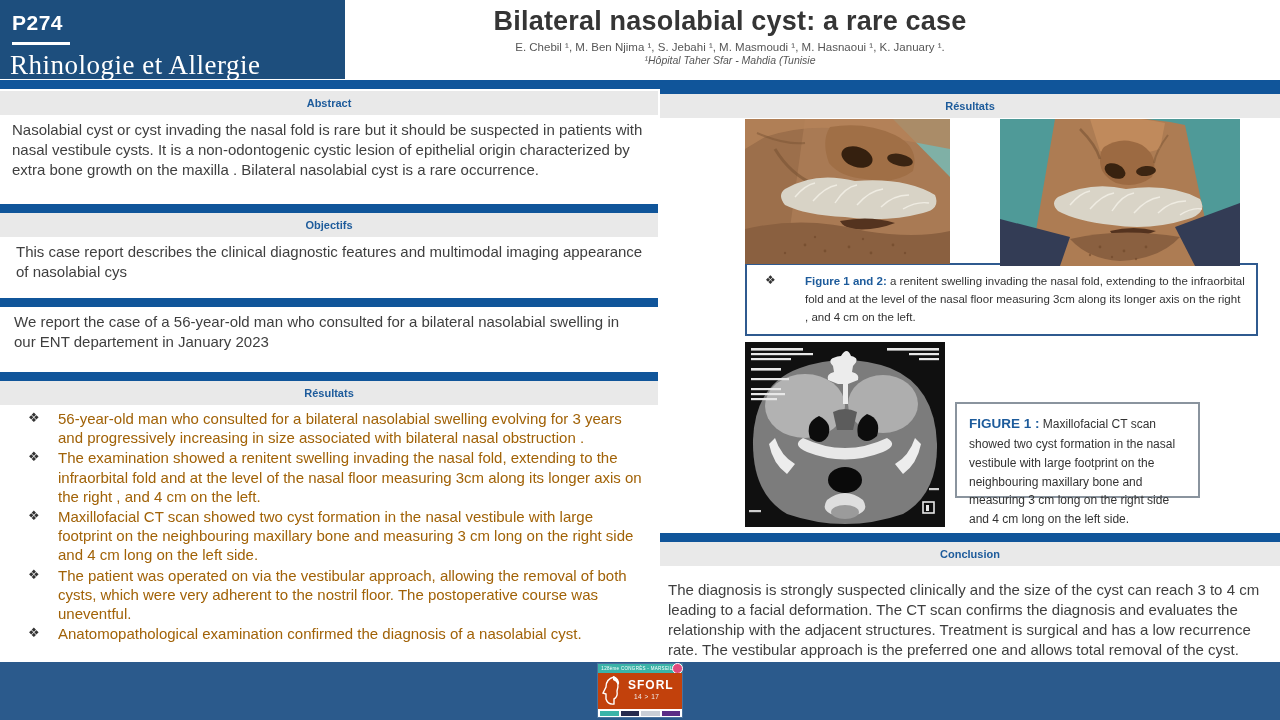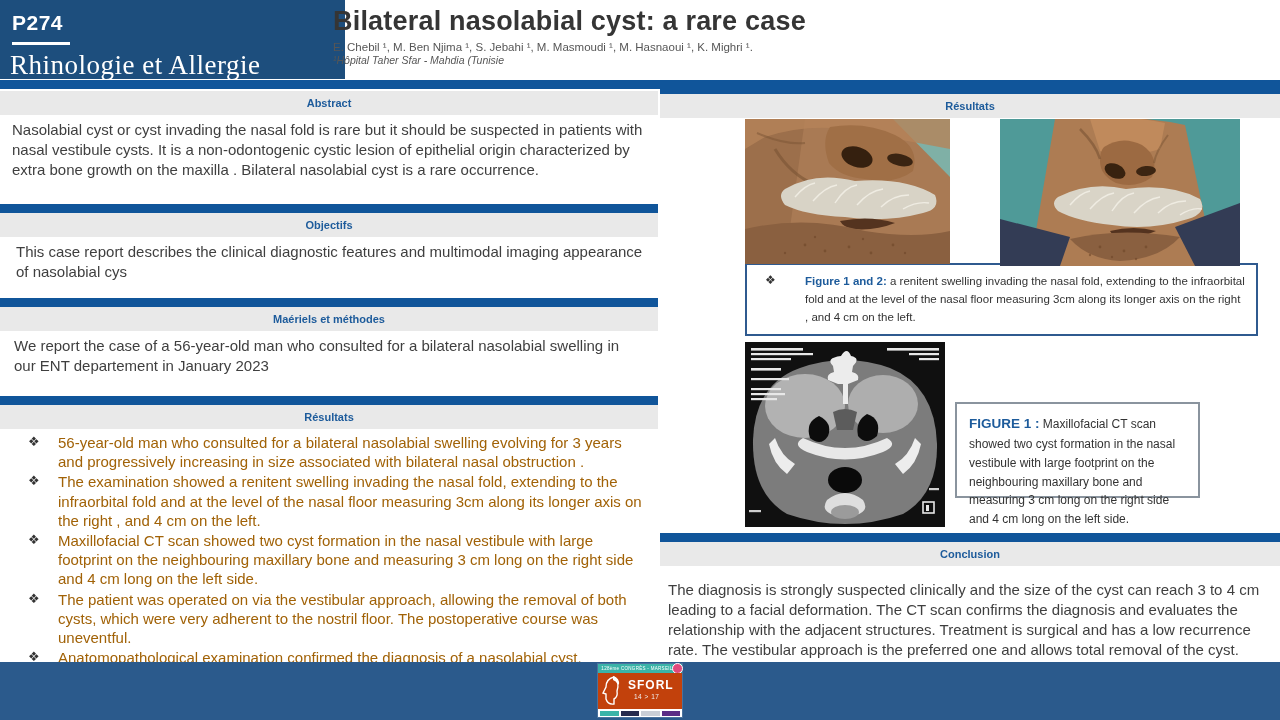--- a/index.html
+++ b/index.html
@@ -4,21 +4,21 @@
 <style>
   html,body{margin:0;padding:0;background:#fff;}
   .poster{position:relative;width:1280px;height:720px;background:#ffffff;overflow:hidden;
           font-family:"Liberation Sans","DejaVu Sans",sans-serif;color:#3f3f3f;}
 
   
   .id-box{position:absolute;left:0;top:0;width:345px;height:79px;background:#1d4e7d;color:#fff;}
   .poster-id{font-size:21px;font-weight:bold;margin:11px 0 0 12px;letter-spacing:.5px;}
   .id-rule{width:58px;height:3px;background:#fff;margin:7px 0 5px 12px;}
   .category{font-family:"Liberation Serif","DejaVu Serif",serif;font-size:27px;margin-left:10px;letter-spacing:.5px;}
-  .title-block{position:absolute;left:333px;top:6px;width:760px;text-align:left;}
+  .title-block{position:absolute;left:350px;top:6px;width:760px;text-align:center;}
   .main-title{font-size:27px;font-weight:bold;color:#353535;letter-spacing:.2px;}
   .authors{font-size:11.5px;color:#565656;margin-top:4px;}
   .affiliation{font-size:10.5px;color:#565656;font-style:italic;margin-top:1px;}
   .main-bar{position:absolute;left:0;top:80px;width:1280px;height:9px;background:#10559a;}
 
   
   .left-col{position:absolute;left:0;top:91px;width:658px;}
   .right-col{position:absolute;left:660px;top:89px;width:620px;}
 
   .sec-head{height:24px;background:#e9e9e9;display:flex;align-items:center;justify-content:center;
@@ -77,35 +77,34 @@
 
 <div class="poster">
 
   <div class="id-box">
     <div class="poster-id">P274</div>
     <div class="id-rule"></div>
     <div class="category">Rhinologie et Allergie</div>
   </div>
   <div class="title-block">
     <div class="main-title">Bilateral nasolabial cyst: a rare case</div>
-    <div class="authors">E. Chebil ¹, M. Ben Njima ¹, S. Jebahi ¹, M. Masmoudi ¹, M. Hasnaoui ¹, K. Mighri ¹.</div>
+    <div class="authors">E. Chebil ¹, M. Ben Njima ¹, S. Jebahi ¹, M. Masmoudi ¹, M. Hasnaoui ¹, K. January ¹.</div>
     <div class="affiliation">¹Hôpital Taher Sfar - Mahdia (Tunisie</div>
   </div>
   <div class="main-bar"></div>
 
   <div class="left-col">
     <div class="sec-head">Abstract</div>
     <div class="body-text abstract-text">Nasolabial cyst or cyst invading the nasal fold is rare but it should be suspected in patients with nasal vestibule cysts. It is a non-odontogenic cystic lesion of epithelial origin characterized by extra bone growth on the maxilla . Bilateral nasolabial cyst is a rare occurrence.</div>
     <div class="divider"></div>
 
     <div class="sec-head">Objectifs</div>
     <div class="body-text objectifs-text">This case report describes the clinical diagnostic features and multimodal imaging appearance of nasolabial cys</div>
     <div class="divider"></div>
 
-    <div class="sec-head">Maériels et méthodes</div>
     <div class="body-text methods-text">We report the case of a 56-year-old man who consulted for a bilateral nasolabial swelling in our ENT departement in January 2023</div>
     <div class="divider"></div>
 
     <div class="sec-head">Résultats</div>
     <ul class="bullets">
       <li>
         <span class="blt">❖</span>
         <span class="btext"> 56-year-old man who consulted for a bilateral nasolabial swelling evolving for 3 years and progressively increasing in size associated with bilateral nasal obstruction .</span>
       </li>
       <li>

